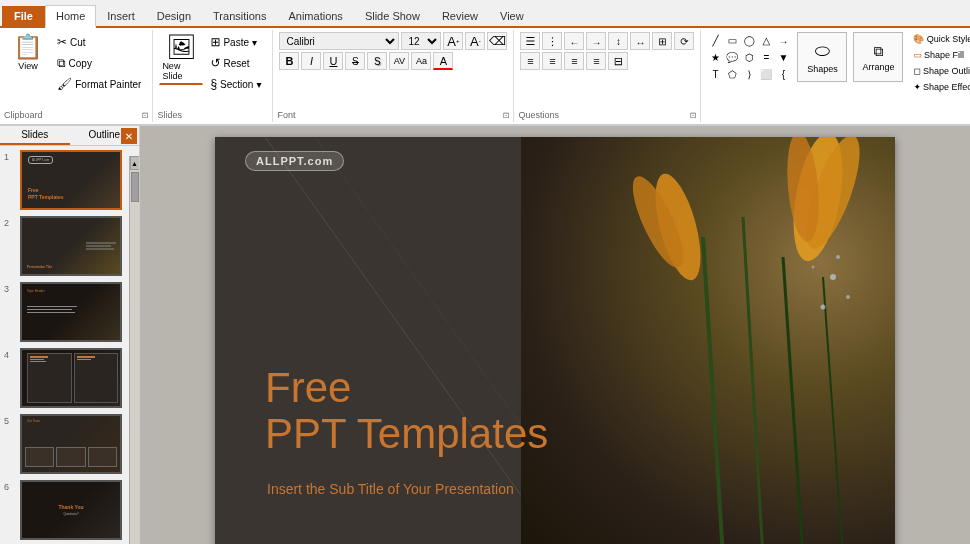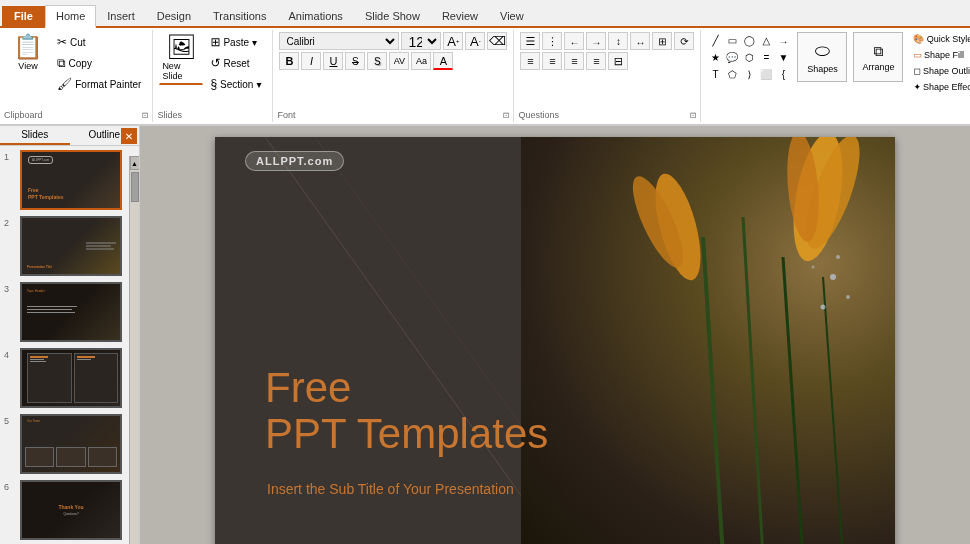--- a/index.html
+++ b/index.html
@@ -32,21 +32,21 @@
     .btn-small { display: flex; align-items: center; gap: 3px; padding: 2px 4px; cursor: pointer; border: 1px solid transparent; font-size: 10px; white-space: nowrap; }
     .btn-small .icon { font-size: 12px; }
 
     
     .slides-group .ribbon-group-content { flex-direction: row; align-items: flex-start; }
 
     
     .font-group .ribbon-group-content { flex-direction: column; gap: 2px; }
     .font-row { display: flex; align-items: center; gap: 2px; }
     .font-select { width: 120px; height: 18px; font-size: 10px; border: 1px solid #ccc; padding: 0 2px; }
-    .font-size-select { width: 40px; height: 18px; font-size: 14px; border: 1px solid #ccc; padding: 0 2px; }
+    .font-size-select { width: 40px; height: 18px; font-size: 10px; border: 1px solid #ccc; padding: 0 2px; }
     .btn-fmt { width: 20px; height: 18px; font-size: 11px; border: 1px solid #ccc; background: #f5f5f5; cursor: pointer; display: flex; align-items: center; justify-content: center; }
     .btn-fmt.bold { font-weight: bold; }
     .btn-fmt.italic { font-style: italic; }
     .btn-fmt.underline { text-decoration: underline; }
     .btn-fmt.strikethrough { text-decoration: line-through; }
 
     
     .para-group .ribbon-group-content { flex-direction: column; gap: 2px; }
 
     

